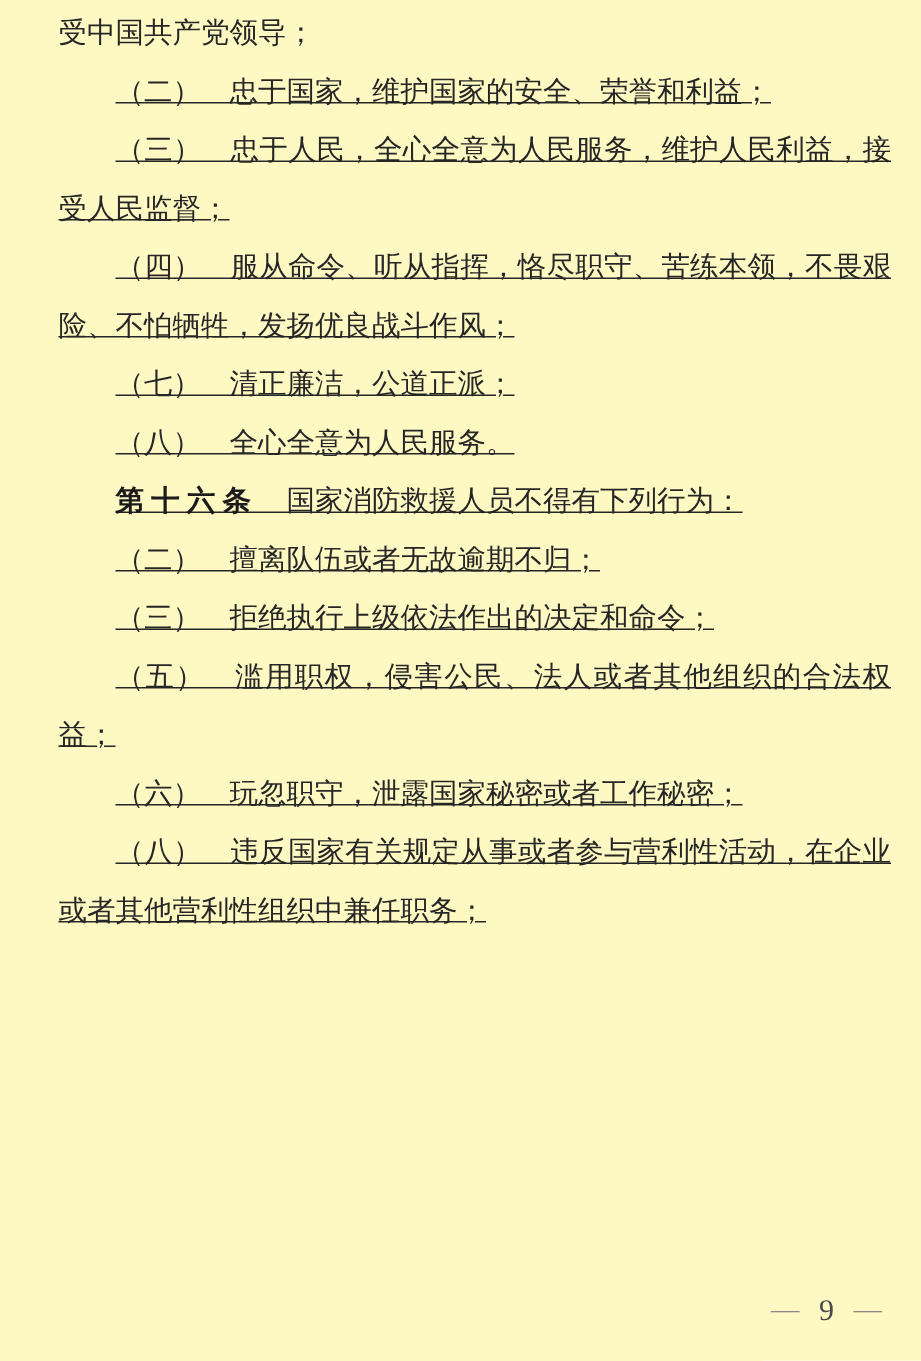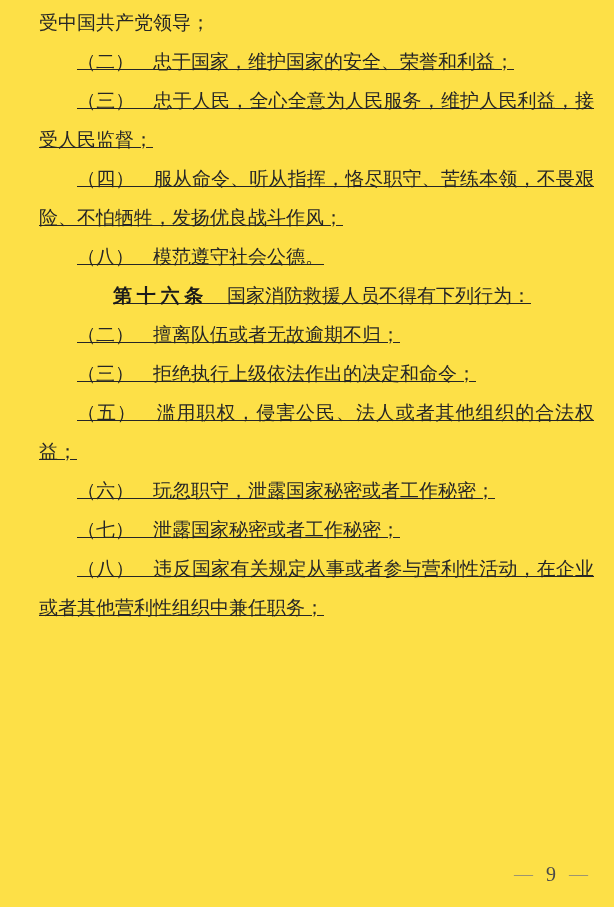--- a/index.html
+++ b/index.html
@@ -7,21 +7,21 @@
   body {
     width: 614px;
     height: 907px;
     background: #ffffff;
     font-family: "Liberation Serif", "DejaVu Serif", serif;
   }
   .page {
     position: relative;
     width: 614px;
     height: 907px;
-    background: #fde047;
+    background: #fef9c3;
     overflow: hidden;
   }
   .content {
     padding: 3px 20px 0 39px;
     font-size: 19px;
     line-height: 39px;
     color: #262626;
     text-align: justify;
   }
   .para {
@@ -30,21 +30,20 @@
   }
   .para.indent {
     text-indent: 2em;
     text-decoration: underline;
   }
   .article-label {
     font-family: "Liberation Sans", "DejaVu Sans", sans-serif;
     font-weight: 700;
     letter-spacing: 0.25em;
     color: #1b1b1b;
-    margin-left: 36px;
   }
   .footer {
     position: absolute;
     top: 863px;
     right: 26px;
     display: flex;
     align-items: center;
     gap: 13px;
     font-size: 19px;
     line-height: 22px;
@@ -67,38 +66,38 @@
     <p class="para">受中国共产党领导；</p>
 
     <p class="para indent">（二）　忠于国家，维护国家的安全、荣誉和利益；</p>
 
     <p class="para indent">（三）　忠于人民，全心全意为人民服务，维护人民利益，接受人民监督；</p>
 
     <p class="para indent">（四）　服从命令、听从指挥，恪尽职守、苦练本领，不畏艰险、不怕牺牲，发扬优良战斗作风；</p>
 
 
 
+    <p class="para indent">（七）　清正廉洁，公道正派；</p>
 
-    <p class="para indent">（八）　模范遵守社会公德。</p>
+    <p class="para indent">（八）　全心全意为人民服务。</p>
 
     <p class="para indent">
       <span class="article-label">第十六条</span><span>　国家消防救援人员不得有下列行为：</span>
     </p>
 
 
     <p class="para indent">（二）　擅离队伍或者无故逾期不归；</p>
 
     <p class="para indent">（三）　拒绝执行上级依法作出的决定和命令；</p>
 
 
     <p class="para indent">（五）　滥用职权，侵害公民、法人或者其他组织的合法权益；</p>
 
     <p class="para indent">（六）　玩忽职守，泄露国家秘密或者工作秘密；</p>
 
-    <p class="para indent">（七）　泄露国家秘密或者工作秘密；</p>
 
     <p class="para indent">（八）　违反国家有关规定从事或者参与营利性活动，在企业或者其他营利性组织中兼任职务；</p>
 
   </div>
 
   <div class="footer">
     <span class="dash">—</span>
     <span class="page-number">9</span>
     <span class="dash">—</span>
   </div>

